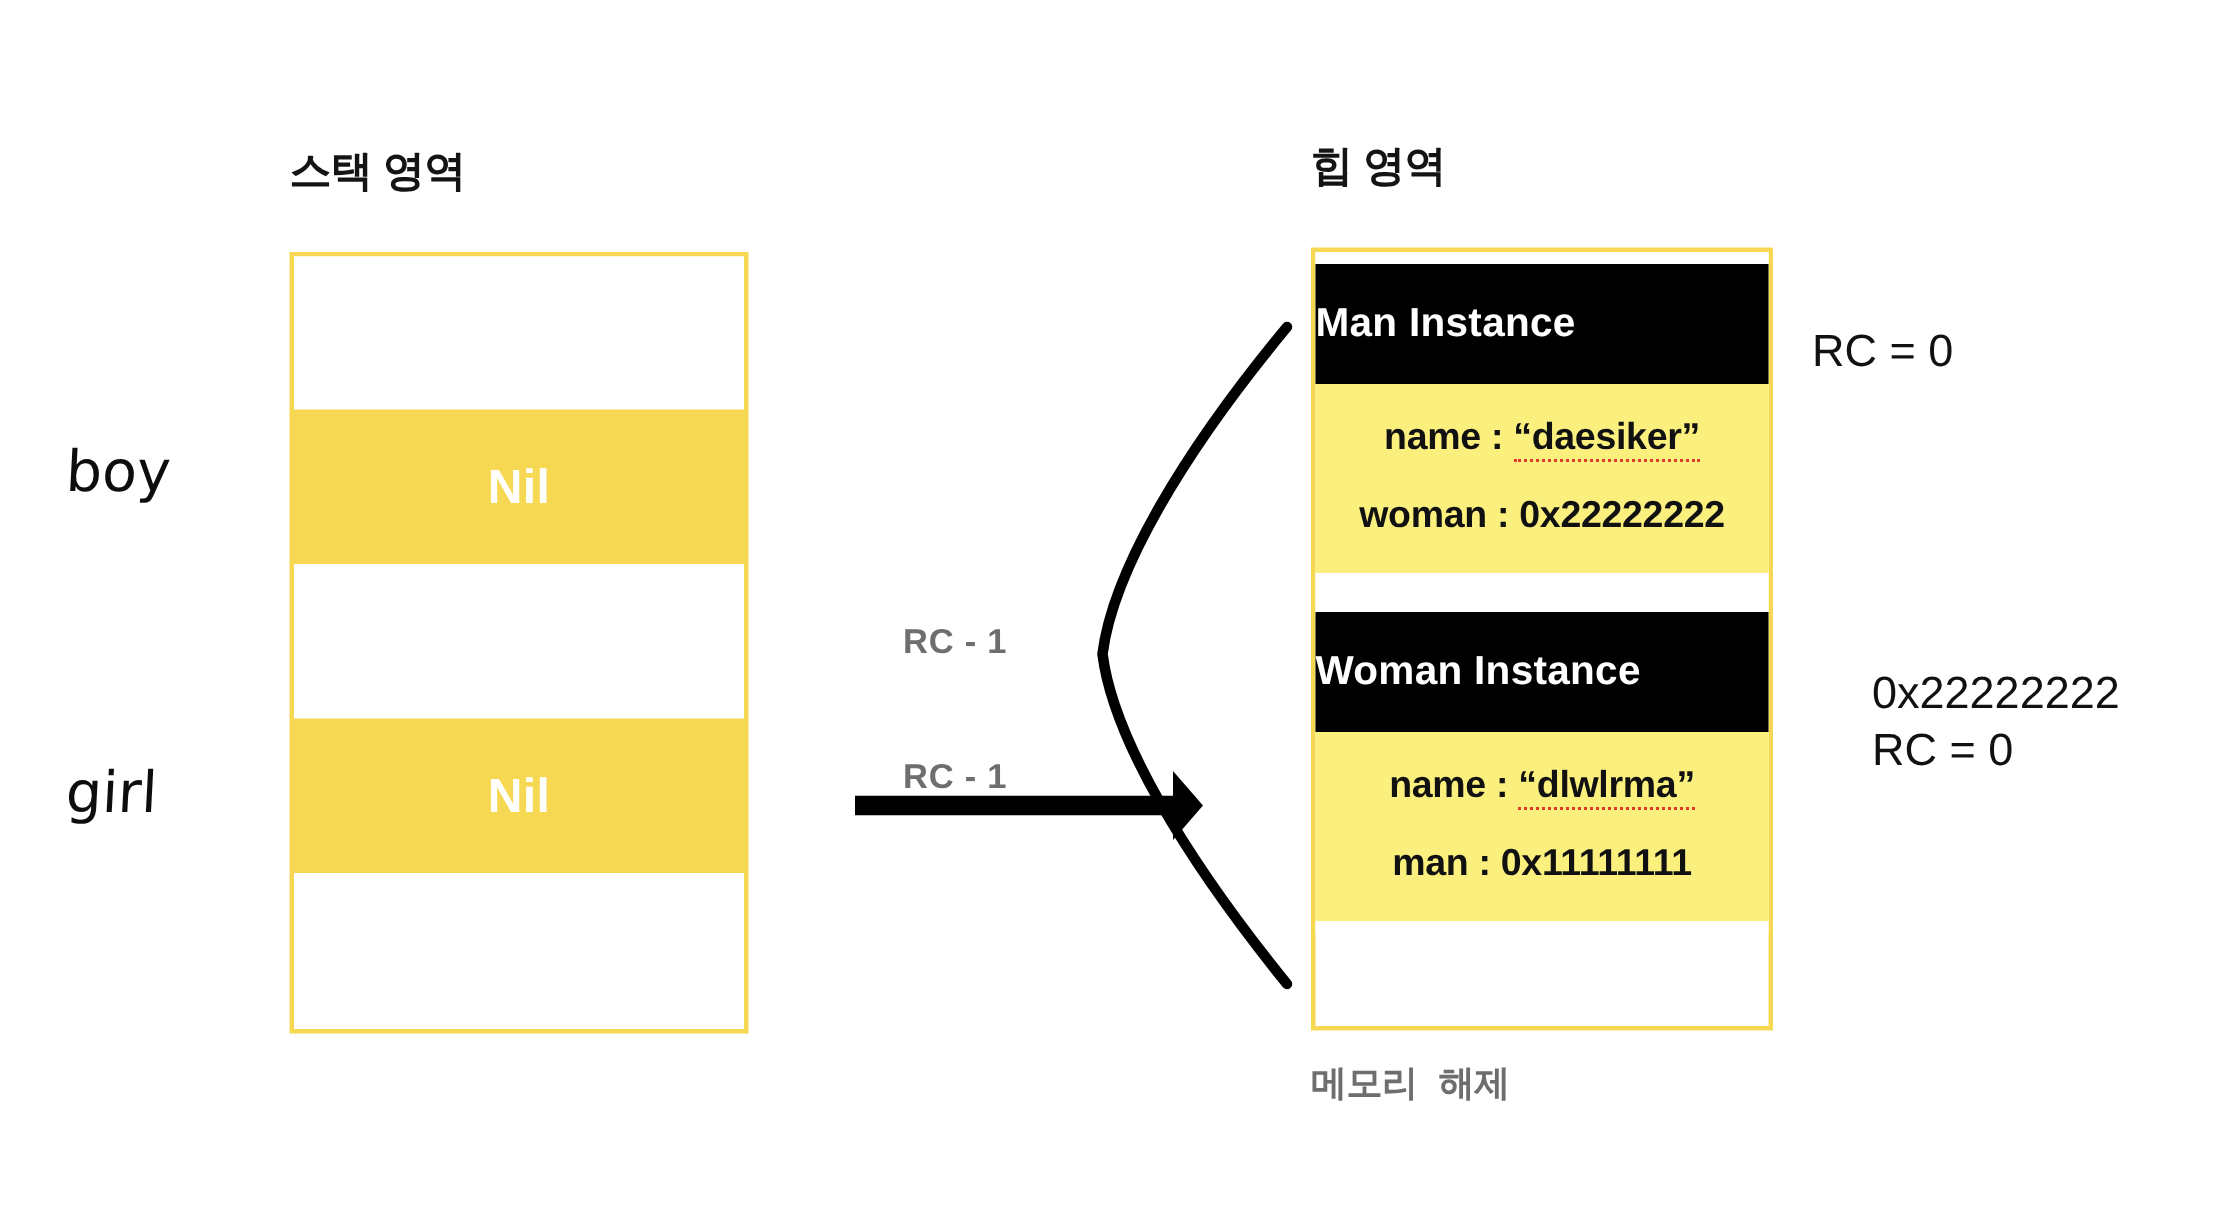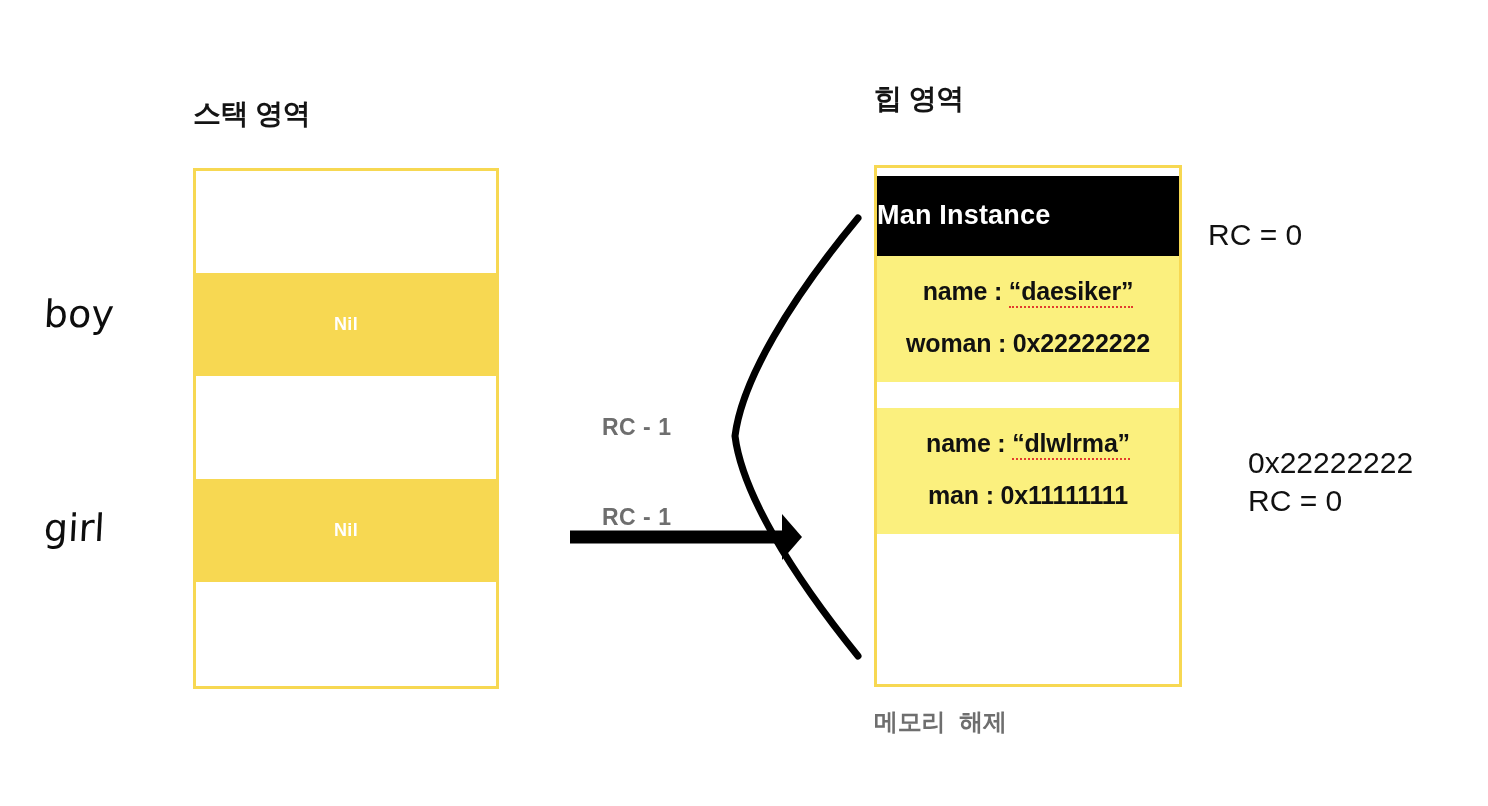--- a/index.html
+++ b/index.html
@@ -25,21 +25,21 @@
   .section-title {
     position: absolute;
     font-family: "Liberation Sans", sans-serif;
     font-weight: bold;
     font-size: 28px;
     color: #141414;
     letter-spacing: -0.5px;
     white-space: nowrap;
   }
   #stack-title { left: 193px; top: 95px; width: 306px; }
-  #heap-title  { left: 874px; top: 80px;  width: 308px; }
+  #heap-title  { left: 874px; top: 92px;  width: 308px; }
 
   
   #stack-box {
     position: absolute;
     left: 193px;
     top: 168px;
     width: 306px;
     height: 521px;
     box-sizing: border-box;
     border: 3px solid #F7D852;
@@ -53,21 +53,21 @@
     display: flex;
     align-items: center;
     justify-content: center;
   }
   .stack-slot.empty { background: #ffffff; }
   .stack-slot.filled { background: #F7D852; }
   .stack-slot .slot-label {
     color: #ffffff;
     font-family: "Liberation Sans", sans-serif;
     font-weight: bold;
-    font-size: 18px;
+    font-size: 32px;
     letter-spacing: 0.3px;
   }
 
   
   #slot-0 { height: 102px; }
   #slot-1 { height: 103px; }
   #slot-2 { height: 103px; }
   #slot-3 { height: 103px; }
   #slot-4 { height: 104px; }
 
@@ -230,20 +230,21 @@
       <div class="instance-header">Man Instance</div>
       <div class="instance-body">
         <div class="field-row"><span>name : </span><span class="misspelled">“daesiker”</span></div>
         <div class="field-row">woman : 0x22222222</div>
       </div>
     </div>
 
     <div class="heap-gap"></div>
 
     <div class="instance">
+      <div class="instance-header">Woman Instance</div>
       <div class="instance-body">
         <div class="field-row"><span>name : </span><span class="misspelled">“dlwlrma”</span></div>
         <div class="field-row">man : 0x11111111</div>
       </div>
     </div>
 
     <div class="heap-pad"></div>
   </div>
 
   <div class="addr-block" id="addr-man">

